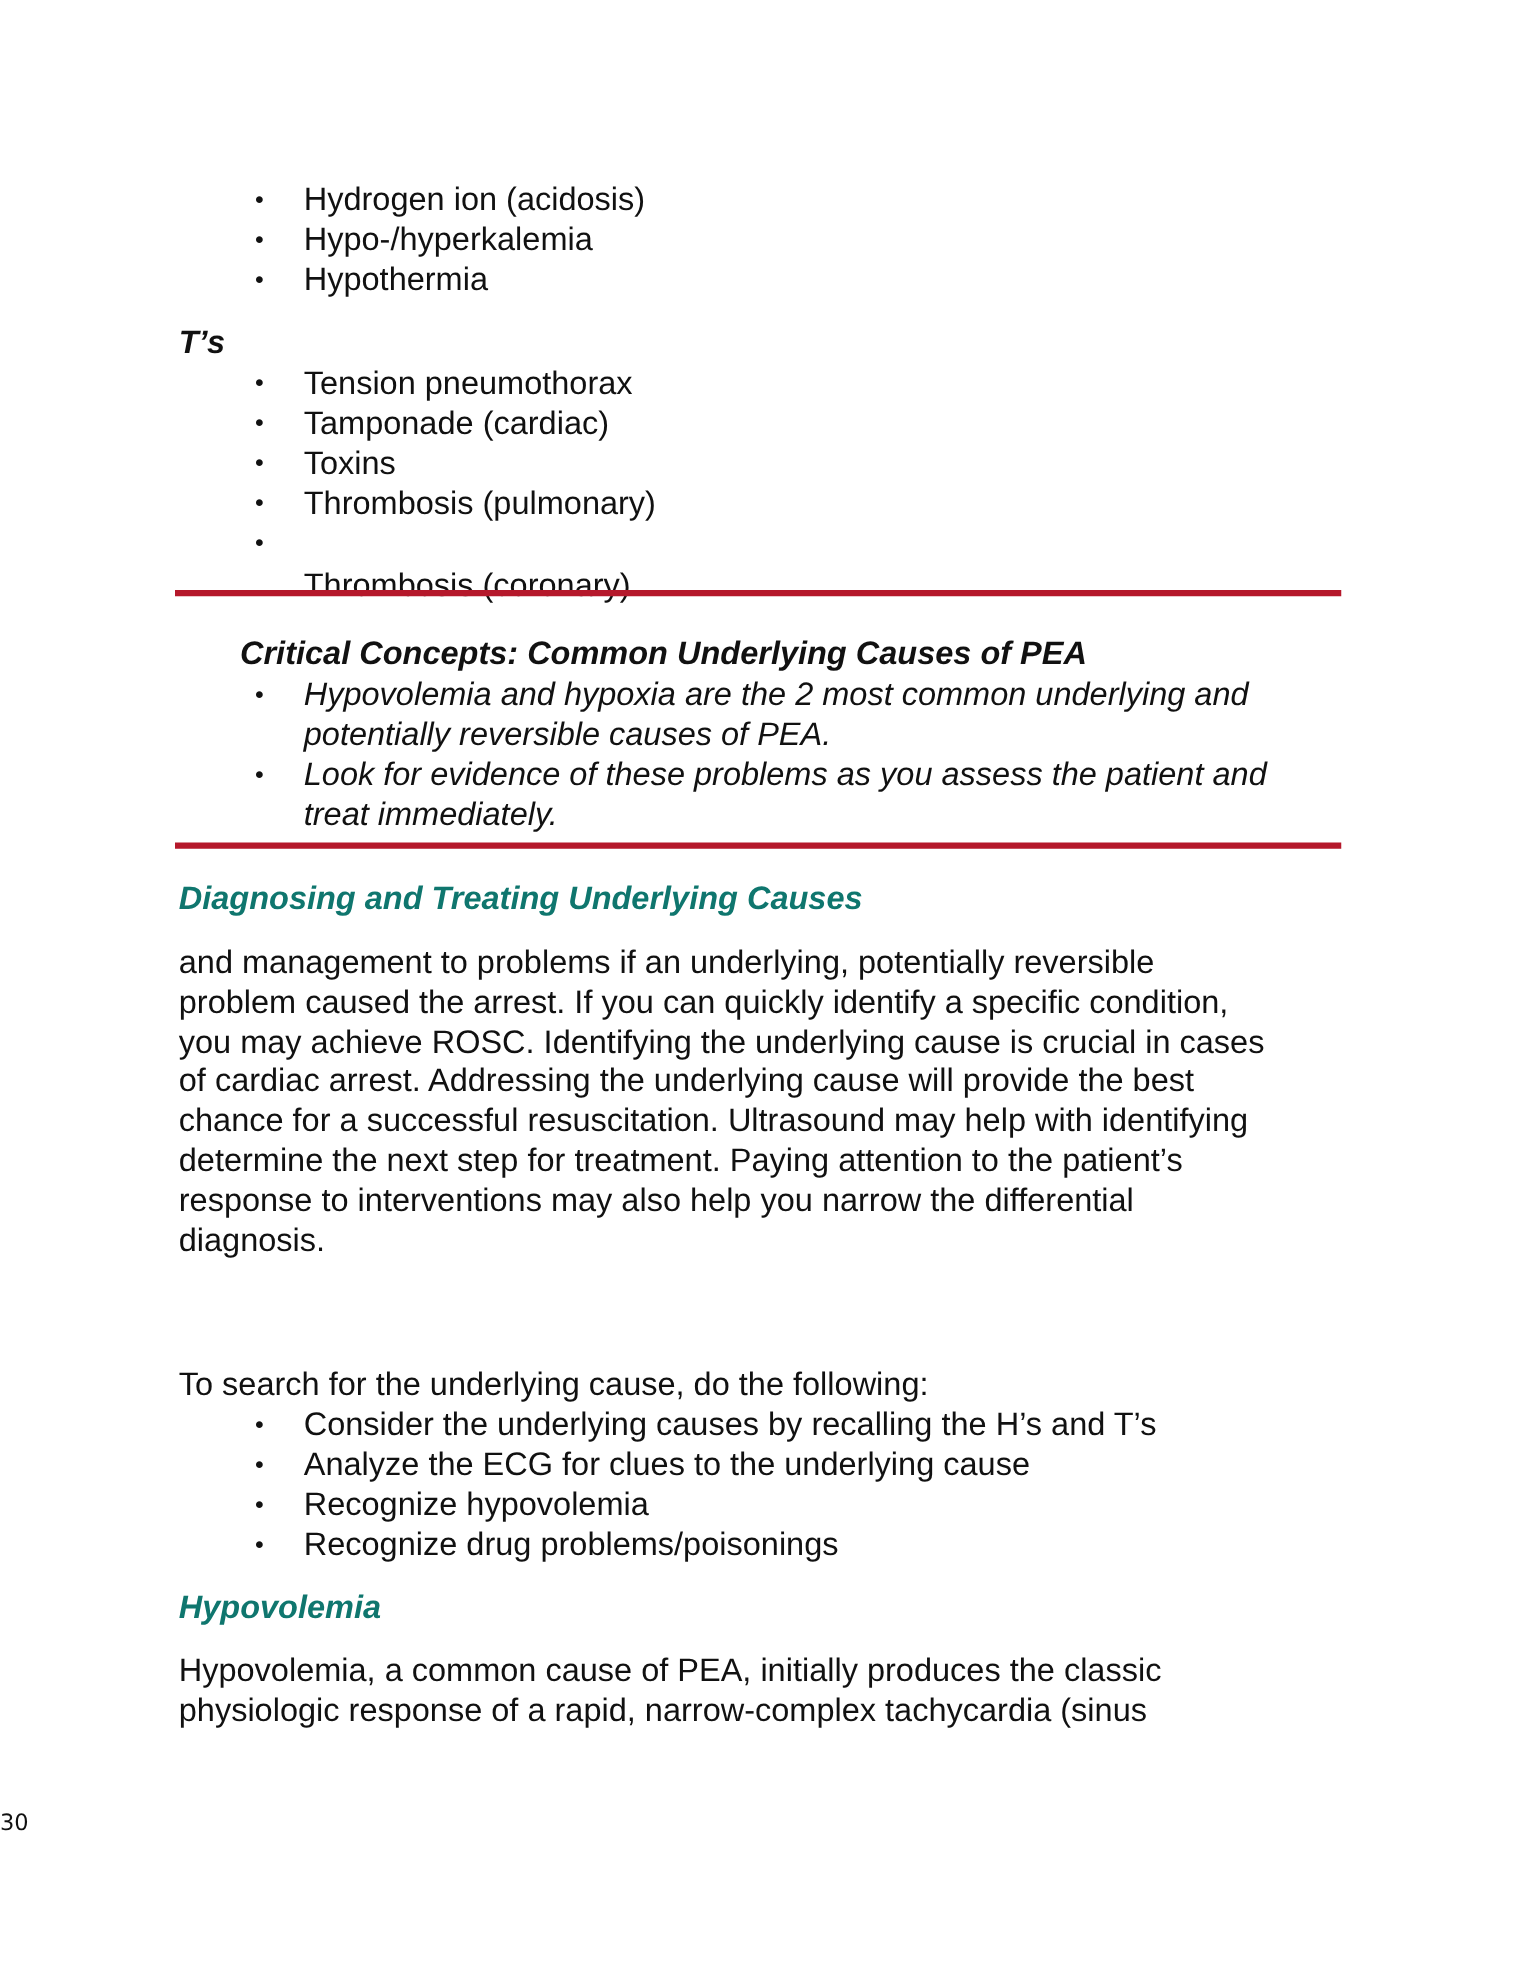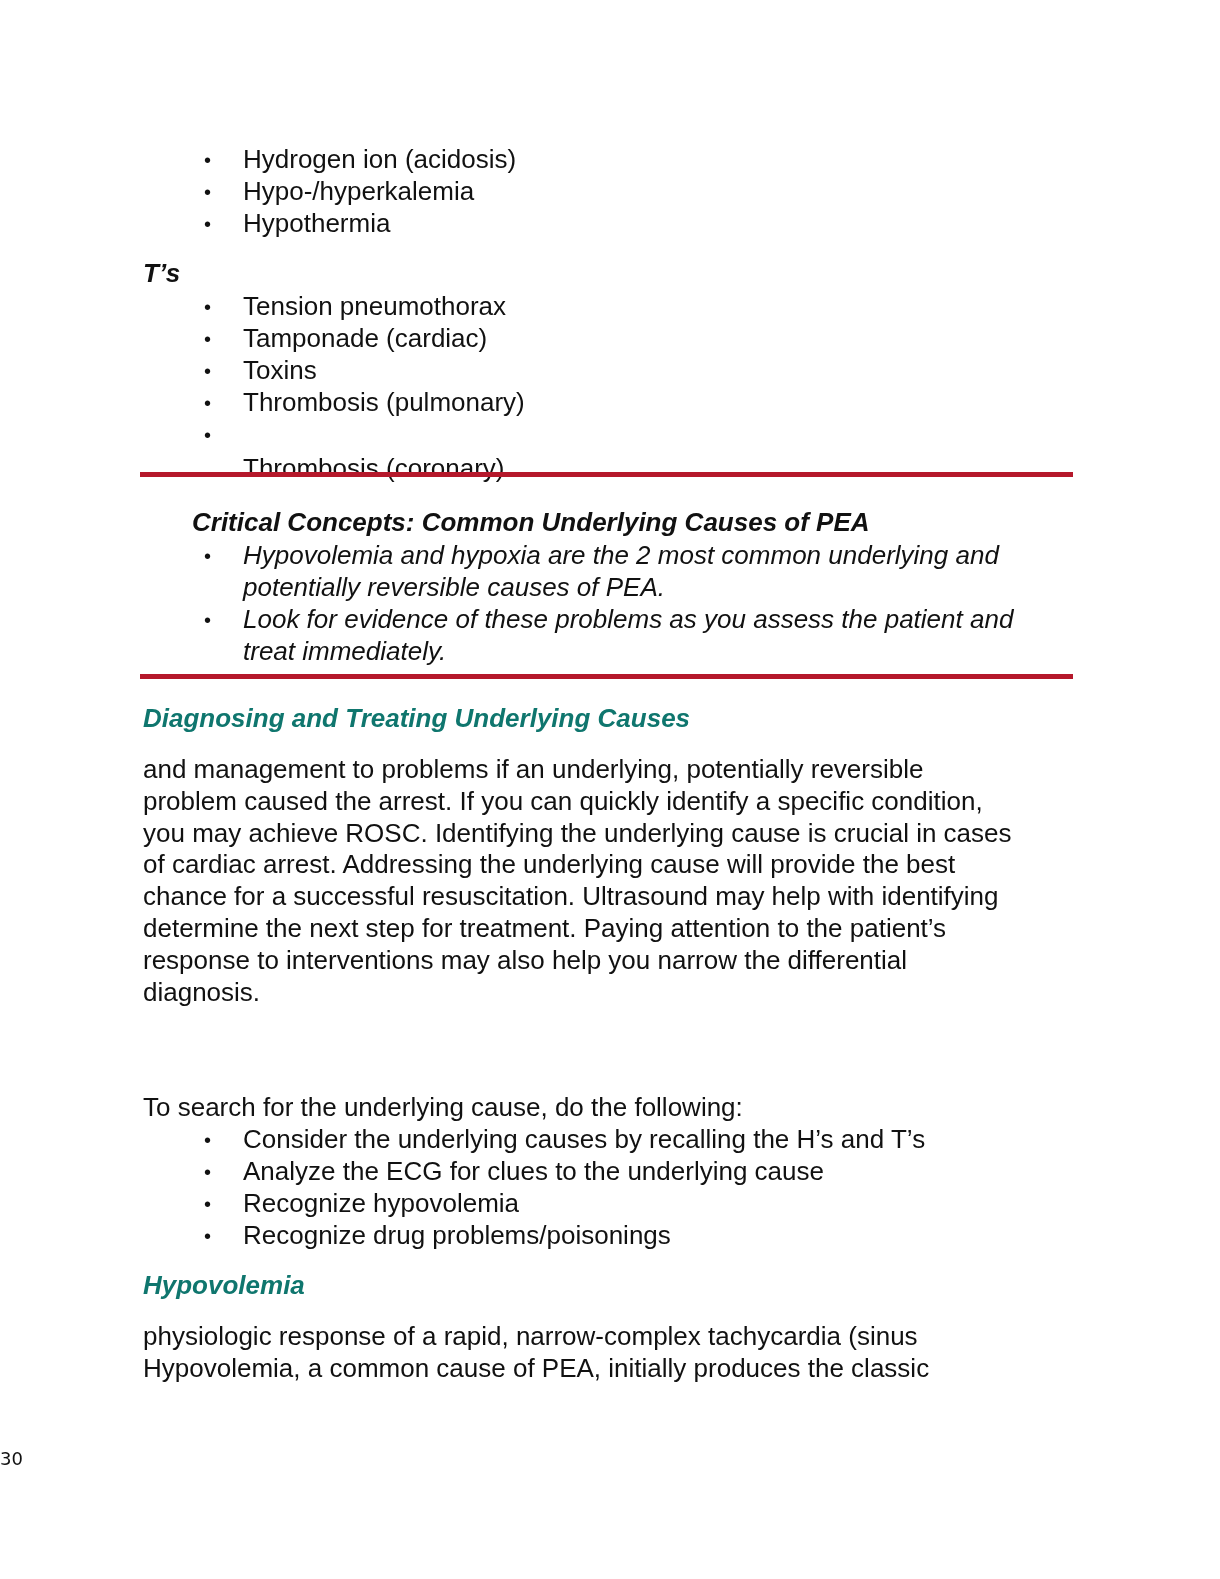--- a/index.html
+++ b/index.html
@@ -77,17 +77,17 @@
   <span class="bl" style="left:243px;top:1155px;">Analyze the ECG for clues to the underlying cause</span>
   <span class="bullet" style="left:204px;top:1188px;">•</span>
   <span class="bl" style="left:243px;top:1187px;">Recognize hypovolemia</span>
   <span class="bullet" style="left:204px;top:1220px;">•</span>
   <span class="bl" style="left:243px;top:1219px;">Recognize drug problems/poisonings</span>
 </div>
 
 <div class="red-h" style="top:1270px;">Hypovolemia</div>
 
 <div class="para" style="top:1321px;">
+  <span class="ln">Hypovolemia, a common cause of PEA, initially produces the classic</span>
   <span class="ln">physiologic response of a rapid, narrow-complex tachycardia (sinus</span>
-  <span class="ln">Hypovolemia, a common cause of PEA, initially produces the classic</span>
 </div>
 
 <div class="pagenum">30</div>
 
 </body></html>

